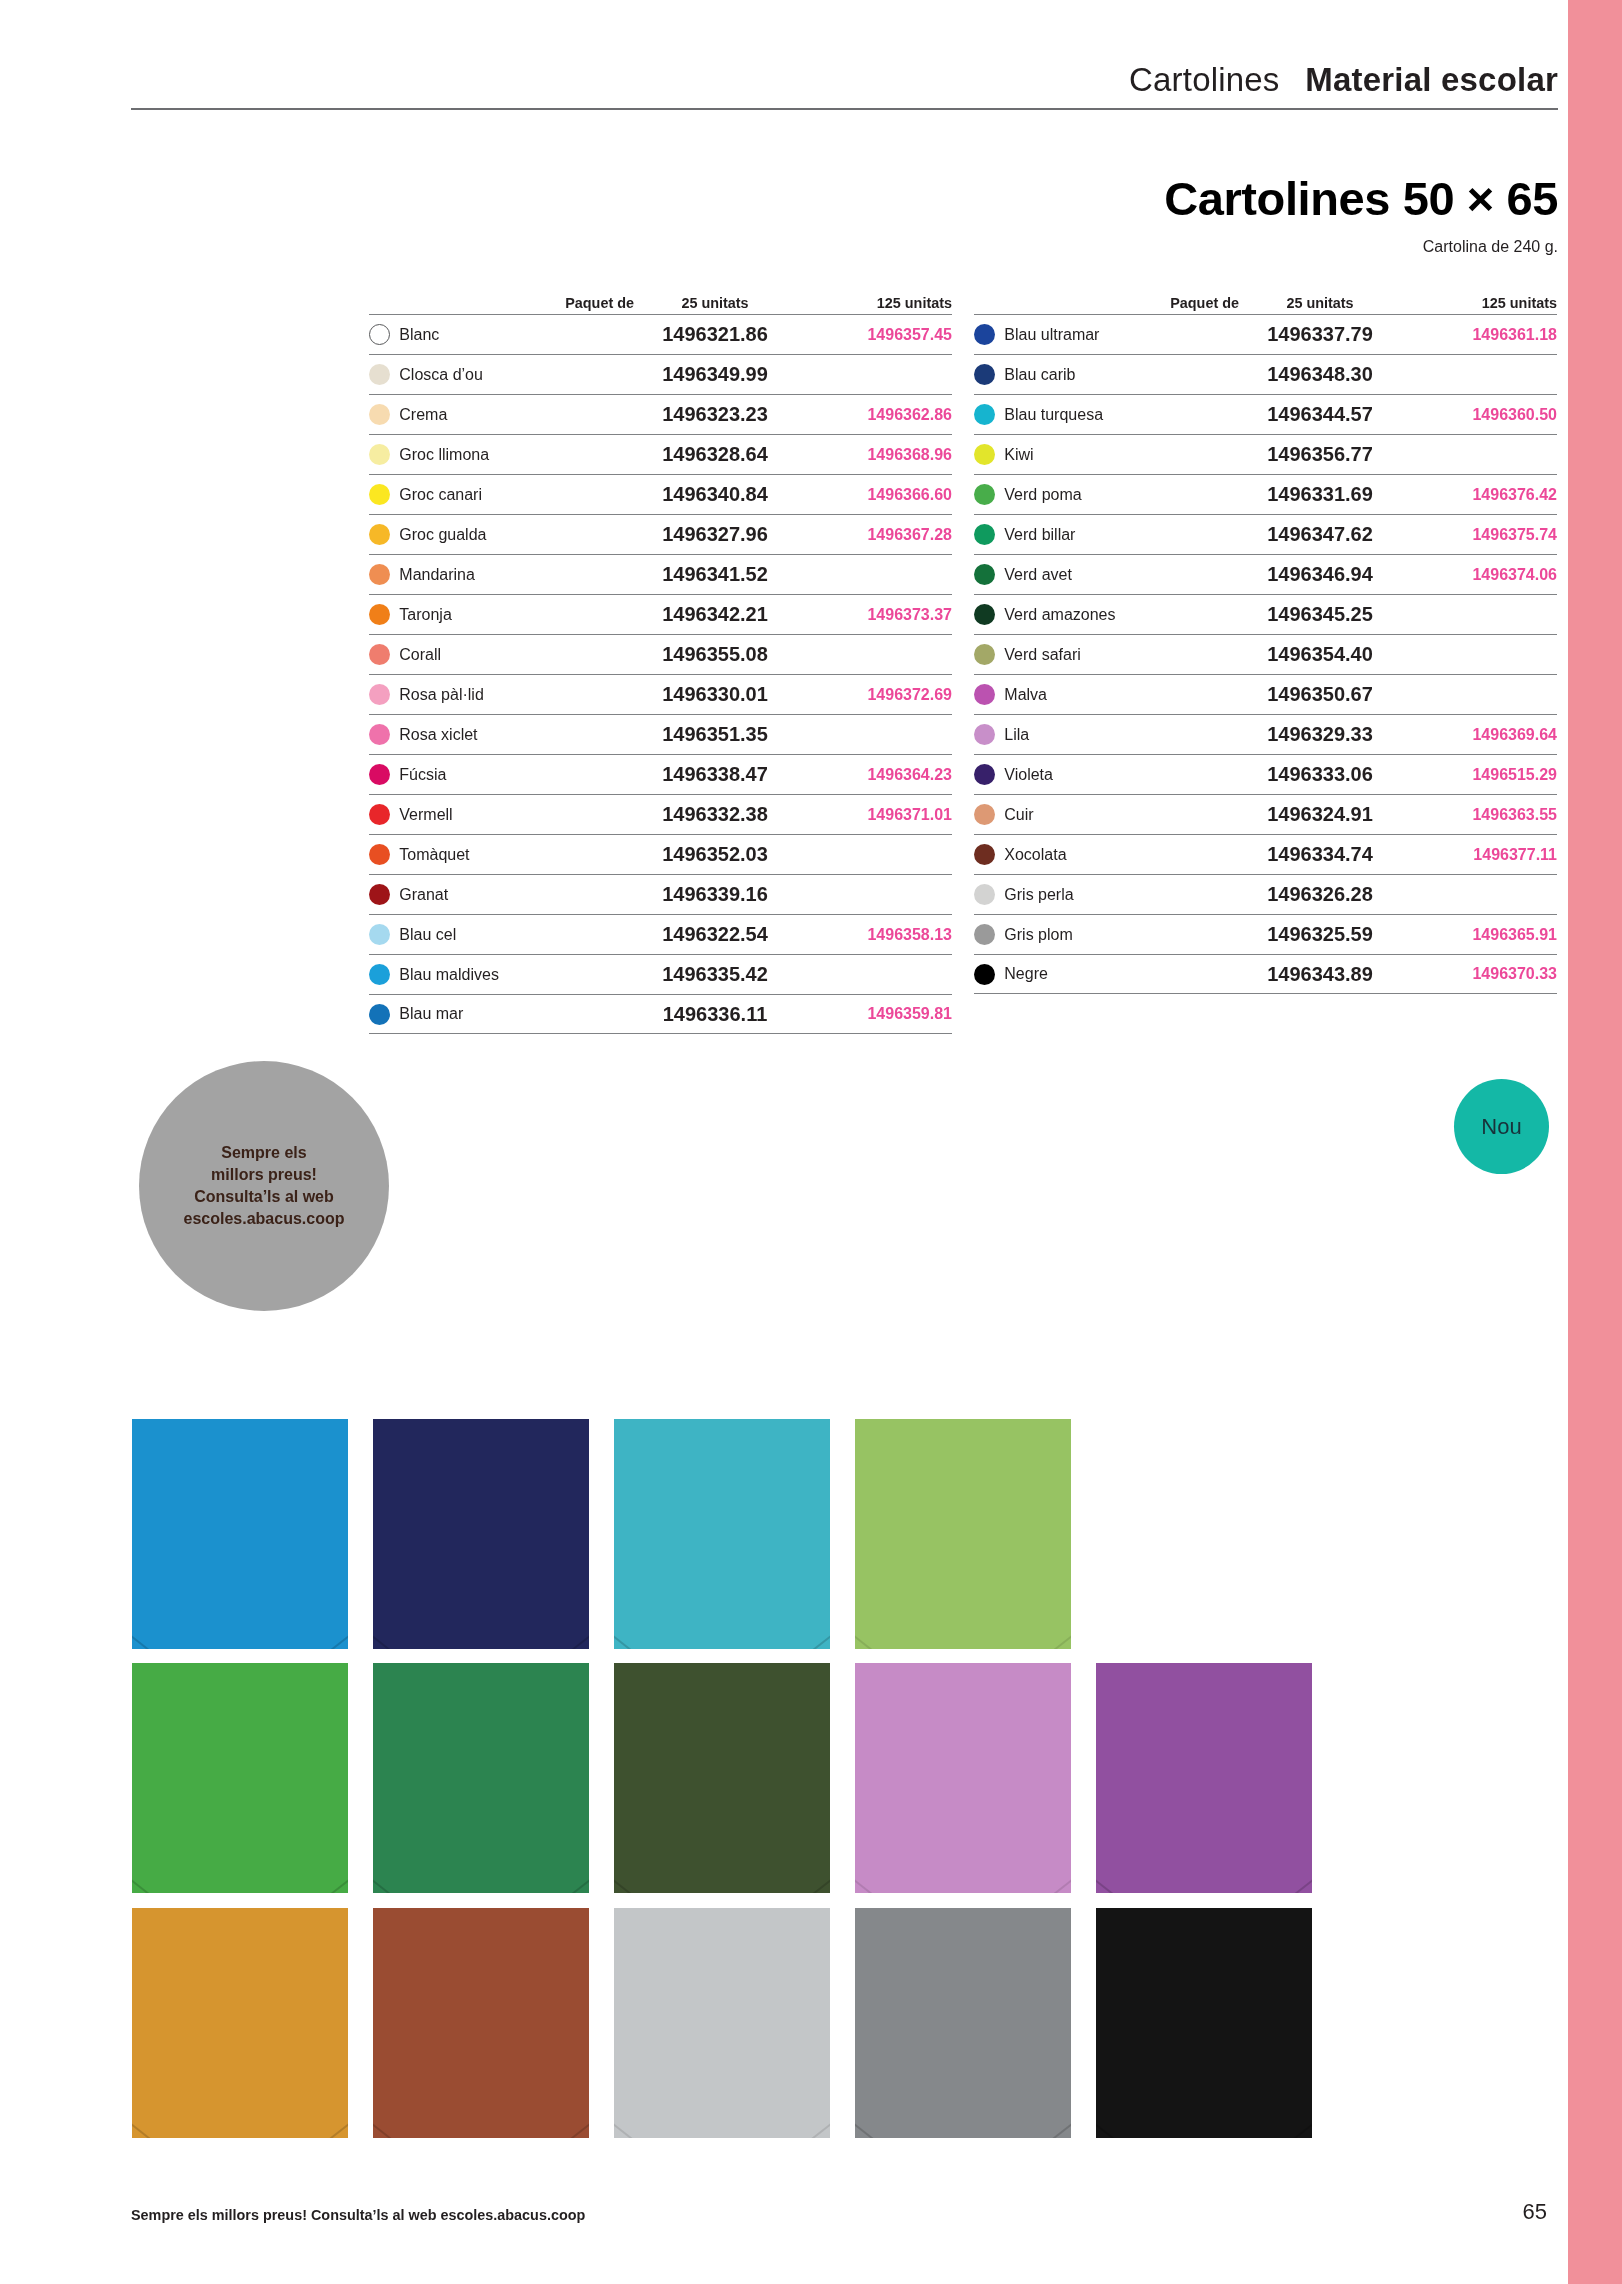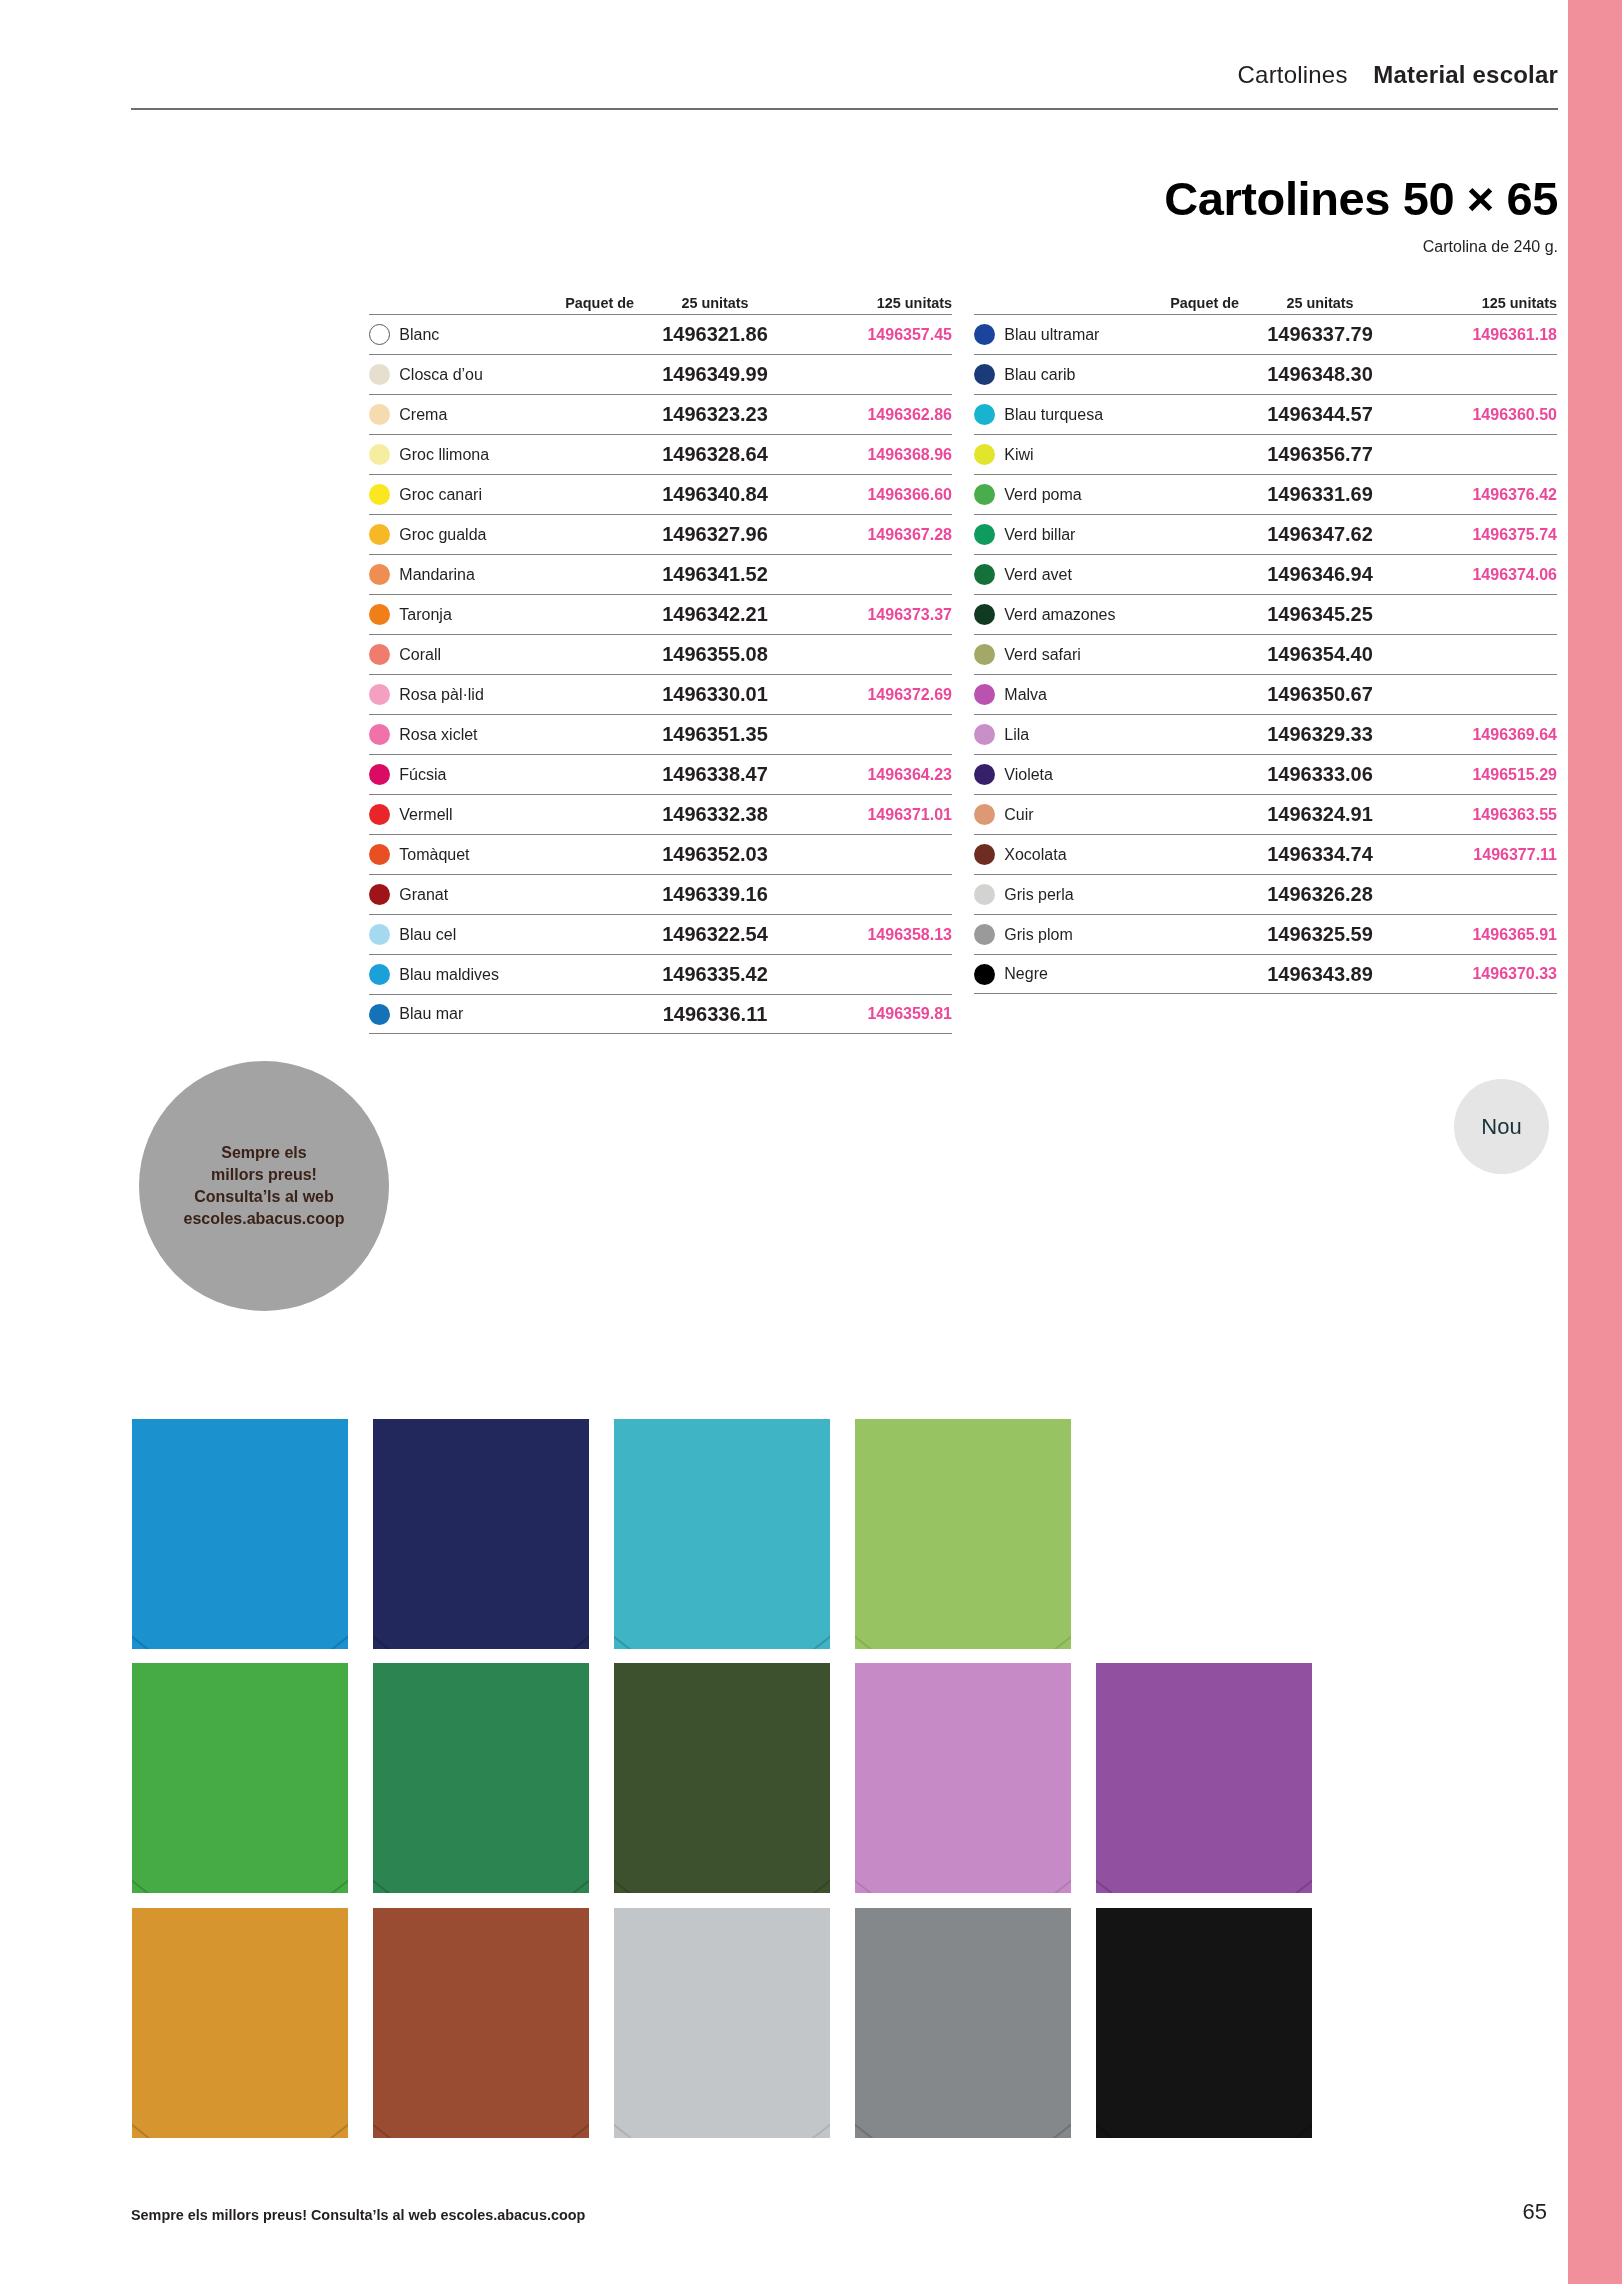--- a/index.html
+++ b/index.html
@@ -30,21 +30,21 @@
   
   .header {
     position: absolute;
     top: 61px;
     left: 131px;
     width: 1427px;
     text-align: right;
   }
   .header-line {
     display: inline-block;
-    font-size: 24px;
+    font-size: 33px;
     letter-spacing: 0.2px;
     color: #231f20;
   }
   .header-cat { font-weight: 400; }
   .header-sec { font-weight: 700; margin-left: 22px; }
   .header-rule {
     position: absolute;
     top: 108px;
     left: 131px;
     width: 1427px;
@@ -161,21 +161,21 @@
     color: #3b2218;
     white-space: pre-line;
   }
   .badge-nou {
     position: absolute;
     top: 1079px;
     left: 1454px;
     width: 95px;
     height: 95px;
     border-radius: 50%;
-    background: #e5e5e5;
+    background: #14b8a6;
     display: flex;
     align-items: center;
     justify-content: center;
   }
   .badge-nou-text {
     font-size: 22px;
     font-weight: 400;
     color: #18323a;
   }
 

